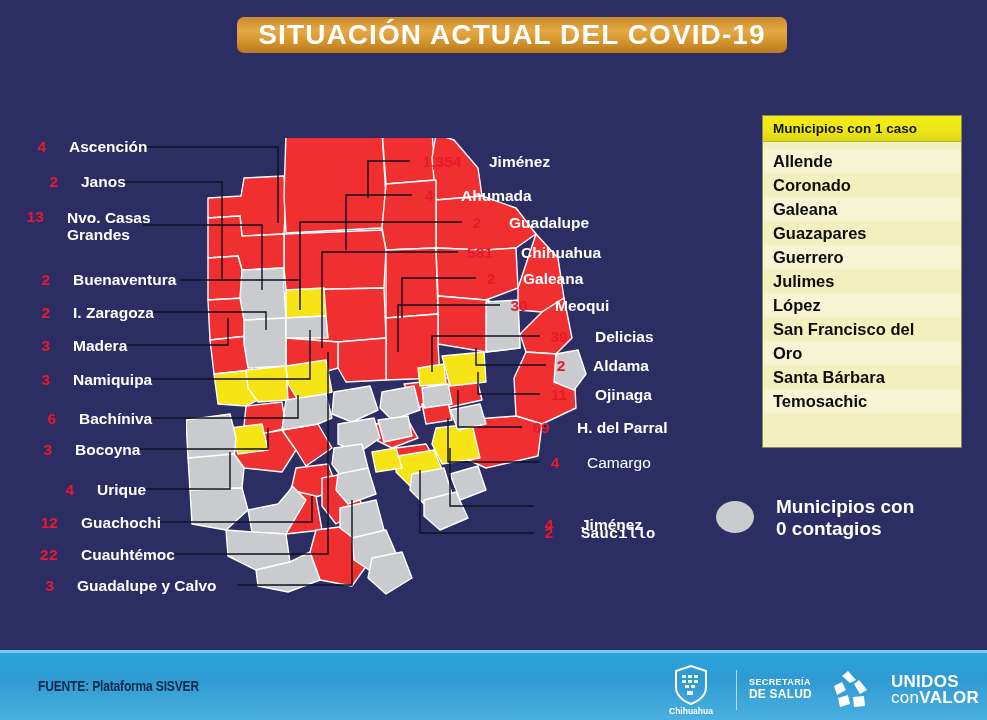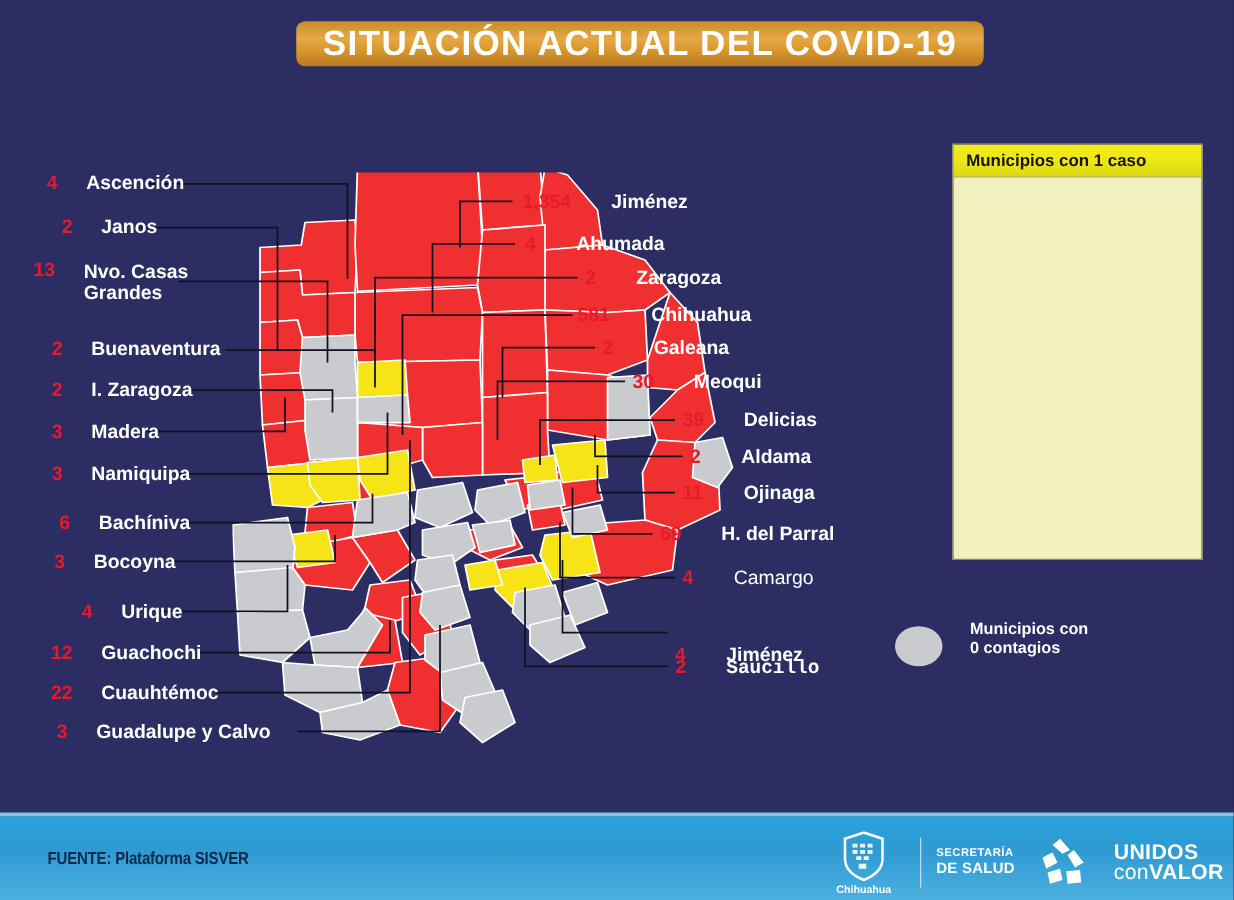--- a/index.html
+++ b/index.html
@@ -39,21 +39,21 @@
     display: inline-block; text-align: right;
   }
   .lbl .nm {
     color: #ffffff; font-weight: bold; font-size: 15.5px;
     display: inline-block; padding-left: 23px; vertical-align: top;
   }
   .lbl.light .nm { font-weight: normal; }
   .lbl.two .nm { line-height: 1.12; white-space: pre-line; }
 
   .lbl.right { }
-  .lbl.right .num { text-align: left; }
+  .lbl.right .num { text-align: center; }
 
   
   #leaders { position: absolute; left: 0; top: 0; width: 987px; height: 650px; pointer-events: none; }
 
   
   #map-wrap { position: absolute; left: 186px; top: 138px; width: 410px; height: 490px; }
   #map-svg { width: 100%; height: 100%; display: block; }
 
   
   #legend-box {
@@ -78,21 +78,21 @@
   #legend-list .li:nth-child(odd) { background: rgba(255,255,255,.30); }
 
   
   #zero-legend { position: absolute; left: 716px; top: 496px; width: 260px; height: 56px; }
   #zero-dot {
     position: absolute; left: 0; top: 5px; width: 38px; height: 32px;
     border-radius: 50%; background: #c9cbce;
   }
   #zero-text {
     position: absolute; left: 60px; top: 0; width: 200px;
-    color: #ffffff; font-weight: bold; font-size: 13px; line-height: 1.15;
+    color: #ffffff; font-weight: bold; font-size: 19px; line-height: 1.15;
     white-space: pre-line;
   }
 
   
   #footer {
     position: absolute; left: 0; bottom: 0; width: 987px; height: 70px;
     background: linear-gradient(180deg, #2aa3db 0%, #2f9ad2 40%, #4bb0e0 100%);
     border-top: 3px solid #7fc6e8;
   }
   #footer-source {
@@ -241,41 +241,54 @@
     <div class="lbl two" style="left: 18px; top: 209px;"><span class="num" style="width: 26px;">13</span><span class="nm">Nvo. Casas
 Grandes</span></div>
     <div class="lbl " style="left: 32px; top: 272px;"><span class="num" style="width: 18px;">2</span><span class="nm">Buenaventura</span></div>
     <div class="lbl " style="left: 32px; top: 305px;"><span class="num" style="width: 18px;">2</span><span class="nm">I. Zaragoza</span></div>
     <div class="lbl " style="left: 32px; top: 338px;"><span class="num" style="width: 18px;">3</span><span class="nm">Madera</span></div>
     <div class="lbl " style="left: 32px; top: 372px;"><span class="num" style="width: 18px;">3</span><span class="nm">Namiquipa</span></div>
     <div class="lbl " style="left: 38px; top: 411px;"><span class="num" style="width: 18px;">6</span><span class="nm">Bachíniva</span></div>
     <div class="lbl " style="left: 34px; top: 442px;"><span class="num" style="width: 18px;">3</span><span class="nm">Bocoyna</span></div>
     <div class="lbl " style="left: 56px; top: 482px;"><span class="num" style="width: 18px;">4</span><span class="nm">Urique</span></div>
     <div class="lbl " style="left: 32px; top: 515px;"><span class="num" style="width: 26px;">12</span><span class="nm">Guachochi</span></div>
-    <div class="lbl " style="left: 32px; top: 547px;"><span class="num" style="width: 26px;">22</span><span class="nm">Cuauhtémoc</span></div>
+    <div class="lbl " style="left: 32px; top: 547px;"><span class="num" style="width: 26px; font-family: Liberation Mono, monospace;">22</span><span class="nm">Cuauhtémoc</span></div>
     <div class="lbl " style="left: 36px; top: 578px;"><span class="num" style="width: 18px;">3</span><span class="nm">Guadalupe y Calvo</span></div>
     <div class="lbl right" style="left: 418px; top: 154px;"><span class="num" style="width: 48px;">1,354</span><span class="nm">Jiménez</span></div>
     <div class="lbl right" style="left: 420px; top: 188px;"><span class="num" style="width: 18px;">4</span><span class="nm">Ahumada</span></div>
-    <div class="lbl right" style="left: 468px; top: 215px;"><span class="num" style="width: 18px;">2</span><span class="nm">Zaragoza</span></div>
+    <div class="lbl right" style="left: 468px; top: 215px;"><span class="num" style="width: 18px;">2</span><span class="nm">Guadalupe</span></div>
     <div class="lbl right" style="left: 462px; top: 245px;"><span class="num" style="width: 36px;">581</span><span class="nm">Chihuahua</span></div>
     <div class="lbl right" style="left: 482px; top: 271px;"><span class="num" style="width: 18px;">2</span><span class="nm">Galeana</span></div>
     <div class="lbl right" style="left: 506px; top: 298px;"><span class="num" style="width: 26px;">30</span><span class="nm">Meoqui</span></div>
     <div class="lbl right" style="left: 546px; top: 329px;"><span class="num" style="width: 26px;">39</span><span class="nm">Delicias</span></div>
     <div class="lbl right" style="left: 552px; top: 358px;"><span class="num" style="width: 18px;">2</span><span class="nm">Aldama</span></div>
     <div class="lbl right" style="left: 546px; top: 387px;"><span class="num" style="width: 26px;">11</span><span class="nm">Ojinaga</span></div>
     <div class="lbl right" style="left: 528px; top: 420px;"><span class="num" style="width: 26px;">69</span><span class="nm">H. del Parral</span></div>
     <div class="lbl light right" style="left: 546px; top: 455px;"><span class="num" style="width: 18px;">4</span><span class="nm">Camargo</span></div>
     <div class="lbl right" style="left: 540px; top: 517px;"><span class="num" style="width: 18px;">4</span><span class="nm">Jiménez</span></div>
     <div class="lbl right" style="left: 540px; top: 526px; font-family: Liberation Mono, monospace;"><span class="num" style="width: 18px;">2</span><span class="nm">Saucillo</span></div>
   </div>
 
 <div id="legend-box">
   <div id="legend-head">
     <span class="t">Municipios con 1 caso</span>
   </div>
+  <div id="legend-list">
+      <div class="li">Allende</div>
+      <div class="li">Coronado</div>
+      <div class="li">Galeana</div>
+      <div class="li">Guazapares</div>
+      <div class="li">Guerrero</div>
+      <div class="li">Julimes</div>
+      <div class="li">López</div>
+      <div class="li">San Francisco del</div>
+      <div class="li">Oro</div>
+      <div class="li">Santa Bárbara</div>
+      <div class="li">Temosachic</div>
+    </div>
 </div>
 
 <div id="zero-legend">
   <div id="zero-dot"></div>
   <div id="zero-text">Municipios con
 0 contagios</div>
 </div>
 
 <div id="footer">
   <div id="footer-source">FUENTE: Plataforma SISVER</div>

